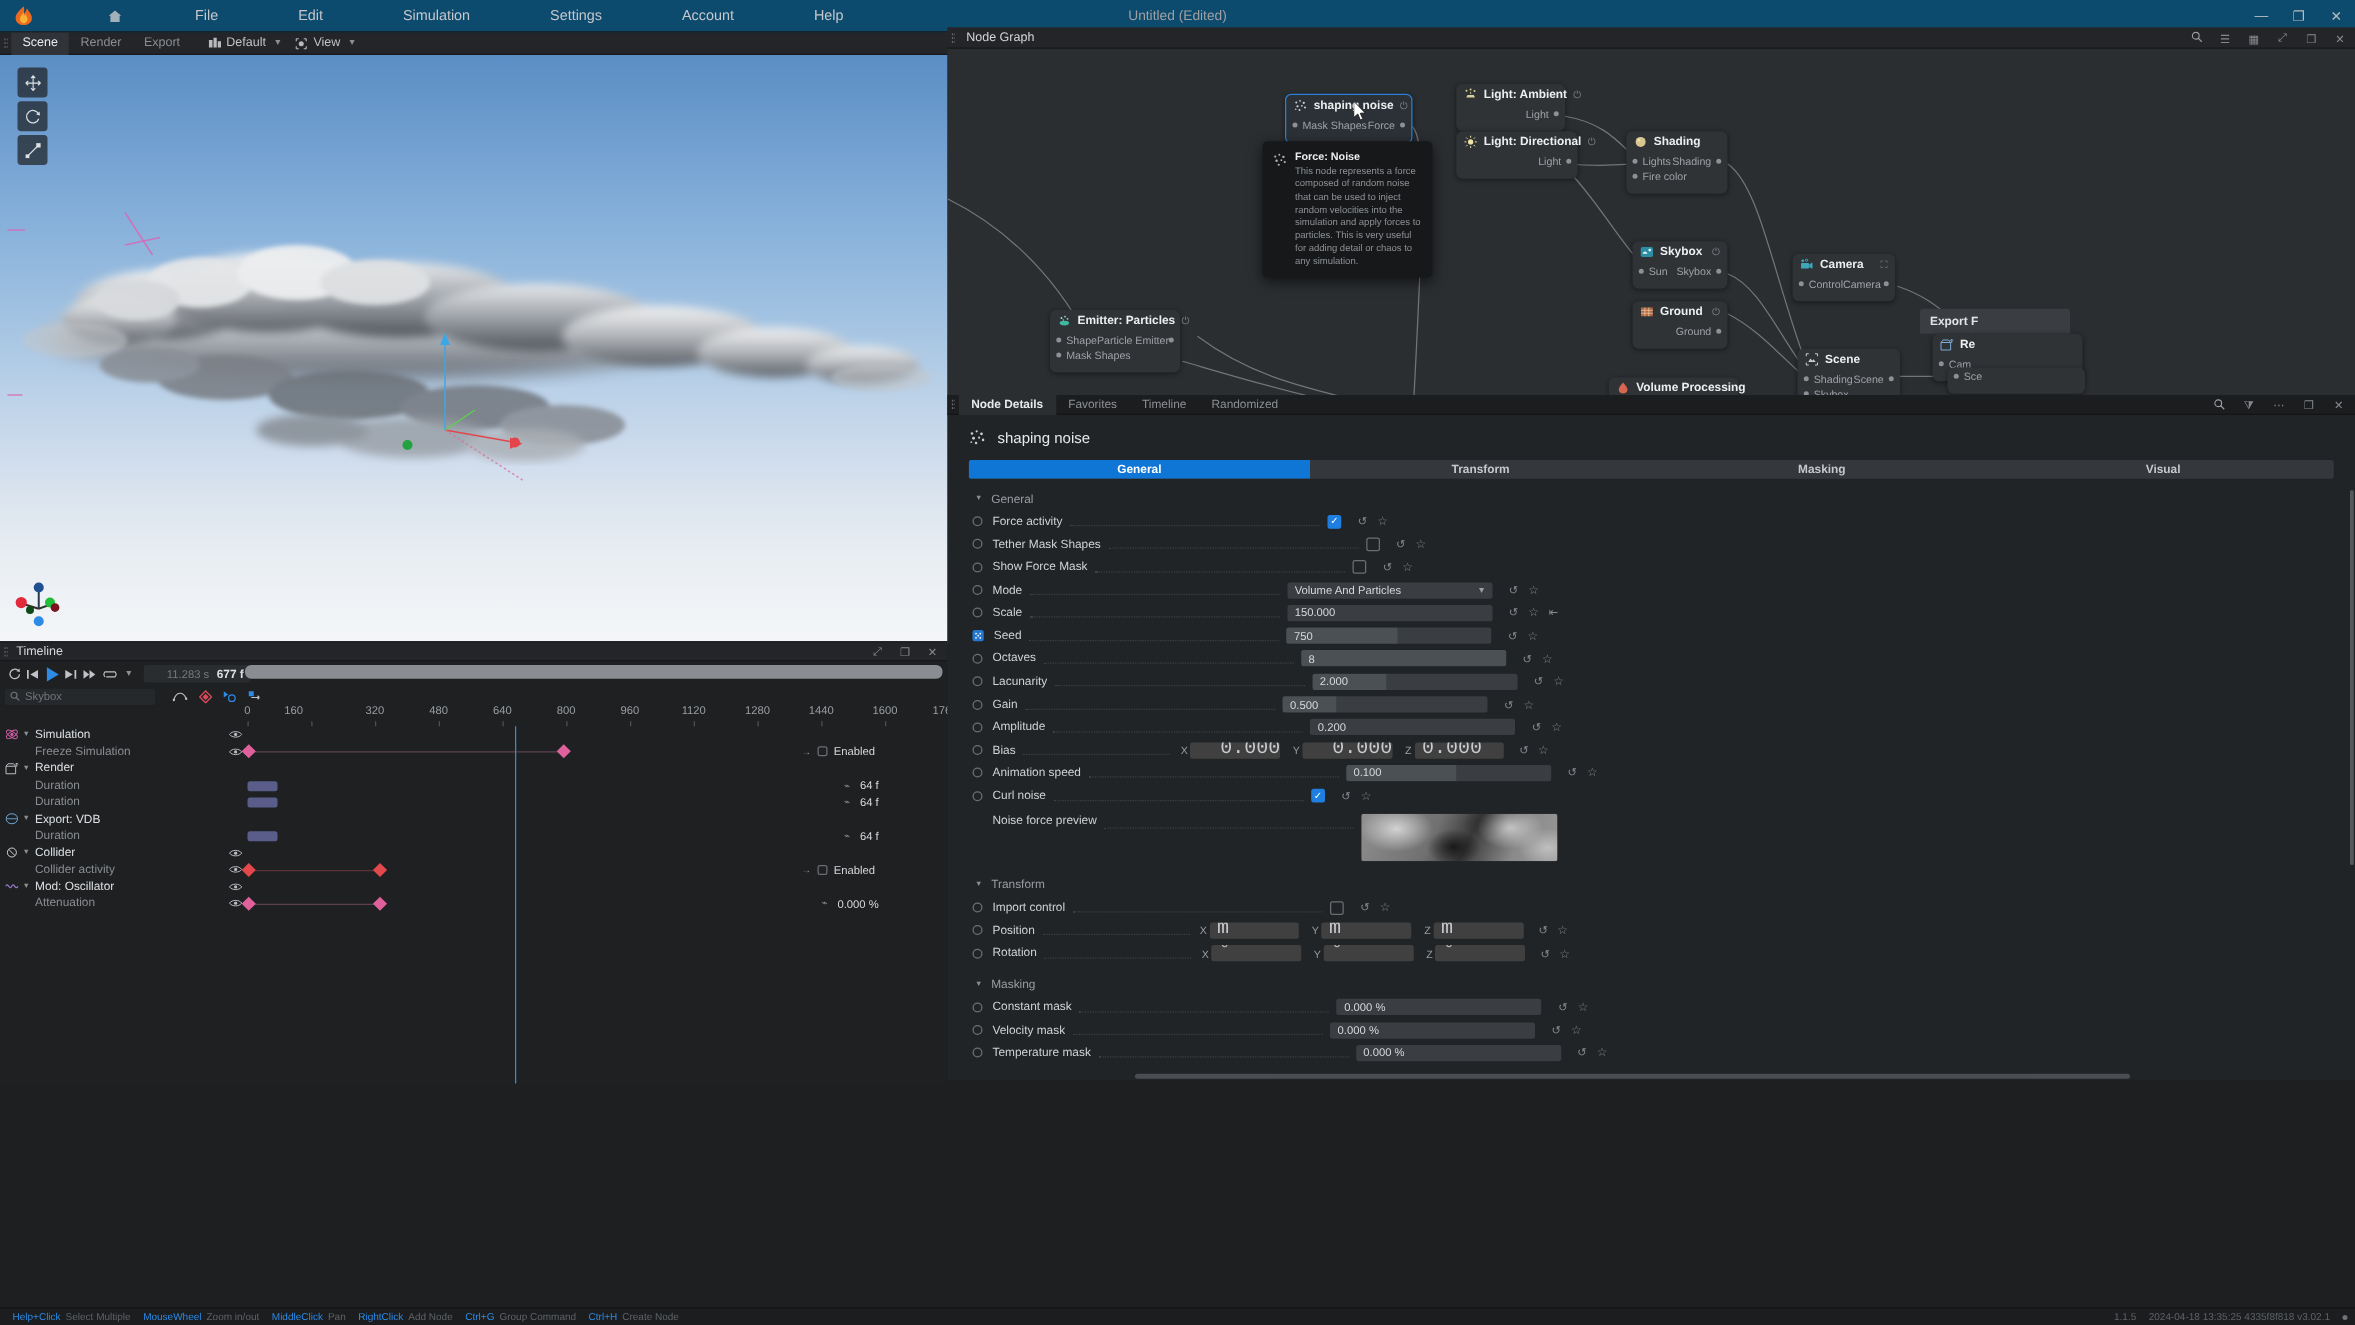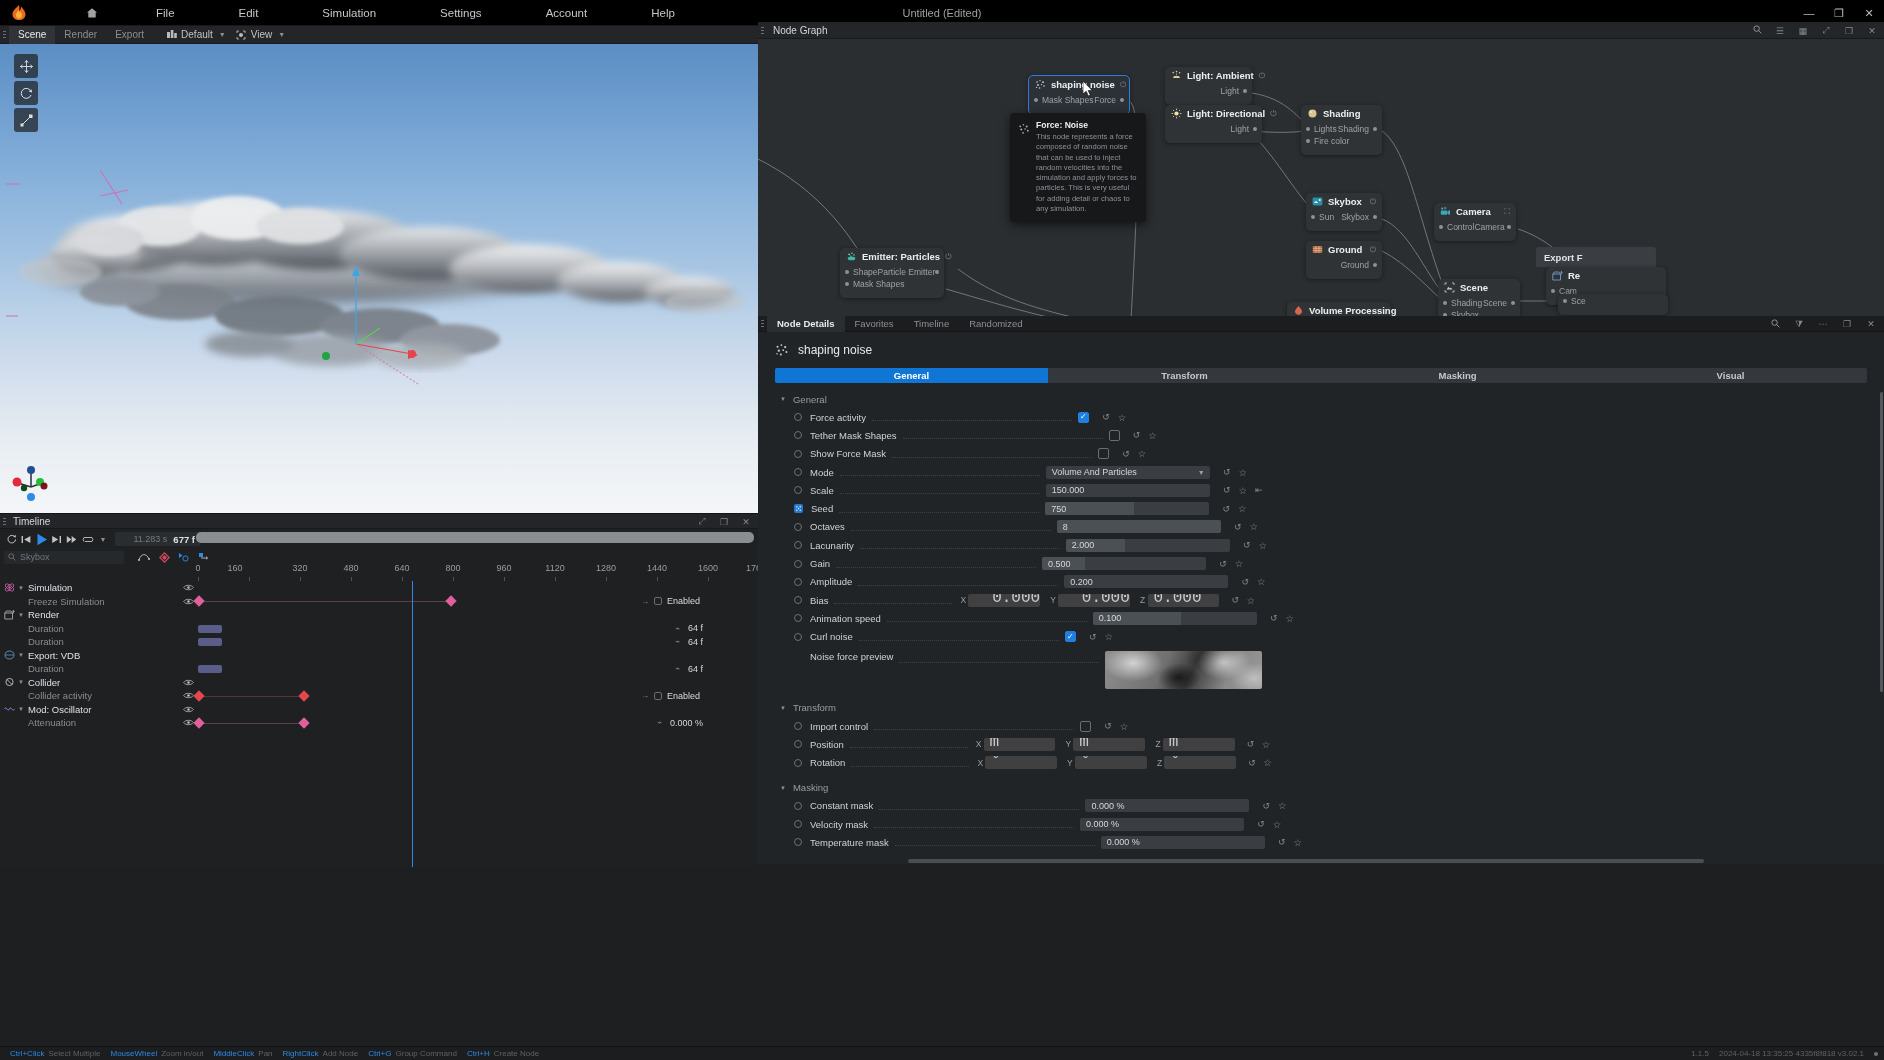--- a/index.html
+++ b/index.html
@@ -9,21 +9,21 @@
     font-family: "Liberation Sans", sans-serif;
     color: #c8cace;
     overflow: hidden;
     -webkit-font-smoothing: antialiased;
   }
   .app { position: relative; width: 1884px; height: 1060px; }
 
   
   .menubar {
     position: absolute; left: 0; top: 0; width: 1884px; height: 26px;
-    background: #000000; display: flex; align-items: center;
+    background: #0c4a6e; display: flex; align-items: center;
     border-bottom: 1px solid #17181a;
     gap: 44px;
   }
   .logo-flame {
     width: 20px; height: 17px; margin-left: 9px; margin-right: 9px;
     position: relative;
   }
   .logo-flame svg { display:block; }
   .home-ico { width: 20px; height: 20px; display:flex; align-items:center; justify-content:center; opacity:.8; }
   .menu-item {
@@ -189,21 +189,21 @@
   .dt-nodehead .nh-txt { font-size:12px; color:#e6e8ea; }
 
   .seg-tabs { display:flex; margin: 0 17px; height: 15px; background:#34383c; border-radius:2px; overflow:hidden; }
   .seg { flex:1; text-align:center; font-size:9.5px; line-height:15px; color:#c6c8cc; font-weight:bold; }
   .seg.active { background:#1076d6; color:#fff; }
 
   .sec-head { display:flex; align-items:center; gap:7px; height:18px; padding-left:22px; margin-top:7px; }
   .sec-head .tri { font-size:6px; color:#8b8e92; }
   .sec-head .lbl { font-size:9.5px; color:#9a9da1; }
 
-  .prow { display:flex; align-items:center; height: 18.3px; padding-left: 36px; }
+  .prow { display:flex; align-items:center; height: 18.3px; padding-left: 20px; }
   .prow .radio {
     width:8px; height:8px; border-radius:50%; border:1px solid #6d7074; flex:none;
   }
   .prow .radio.dice { border:none; width:9px; height:9px; background:#2478cf; border-radius:2px;
       display:flex; align-items:center; justify-content:center; }
   .prow .pname { font-size:9.5px; color:#d0d2d5; margin-left:8px; white-space:nowrap; }
   .prow .dots { flex: 1; border-bottom: 1px dotted #3c4043; margin: 0 6px; height:8px; min-width:6px; max-width:200px; }
   .ctl { margin-left: auto; display:flex; align-items:center; }
   .field {
     width: 164px; height: 13px; background:#3a3e42; border-radius:2px;
@@ -1399,21 +1399,21 @@
     </div>
 
     <div class="dt-scroll">
         <i></i>
       </div>
     <div class="hscroll"></div>
   </div>
 
   <div class="statusbar">
     <span class="sb-item">
-      <span class="sb-k">Ctrl+Click</span>
+      <span class="sb-k">Help+Click</span>
       <span class="sb-v">Select Multiple</span>
     </span>
     <span class="sb-item">
       <span class="sb-k">MouseWheel</span>
       <span class="sb-v">Zoom in/out</span>
     </span>
     <span class="sb-item">
       <span class="sb-k">MiddleClick</span>
       <span class="sb-v">Pan</span>
     </span>

